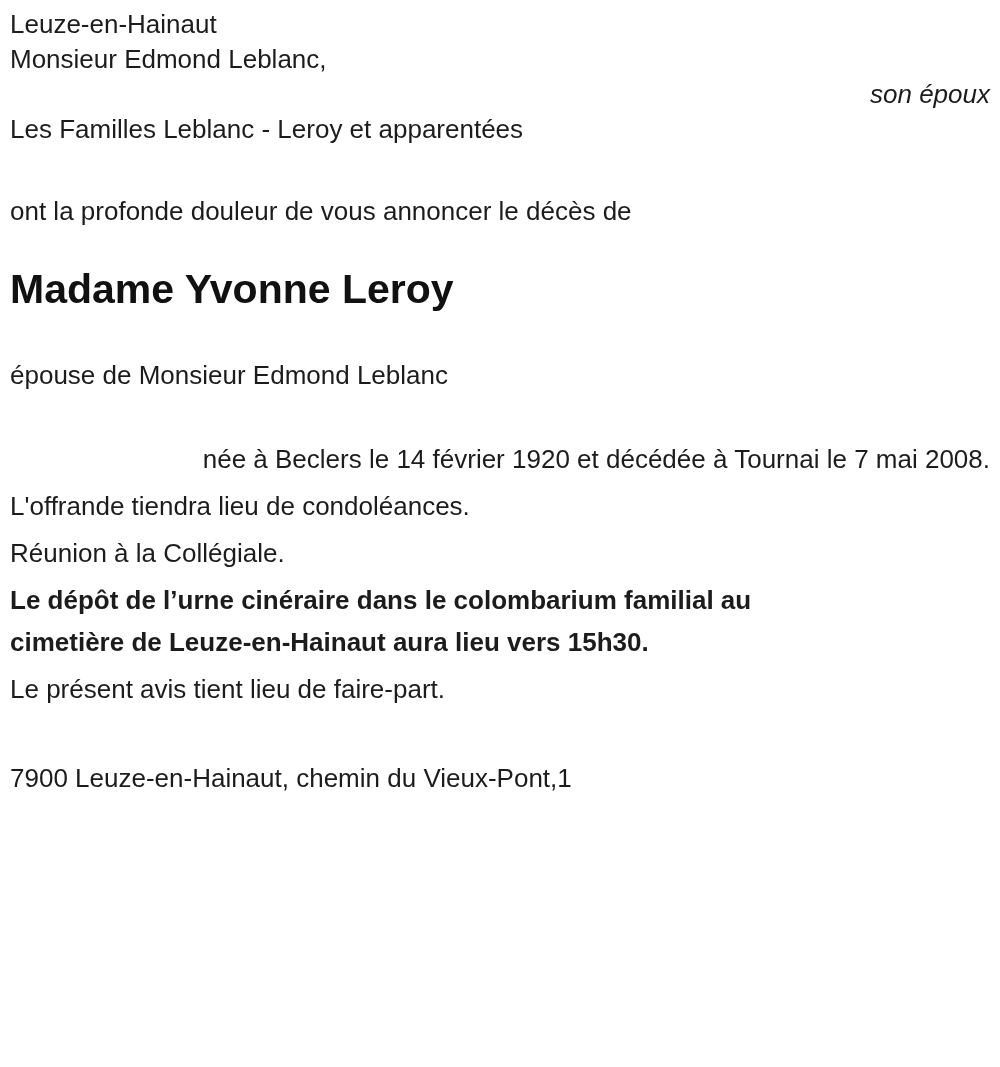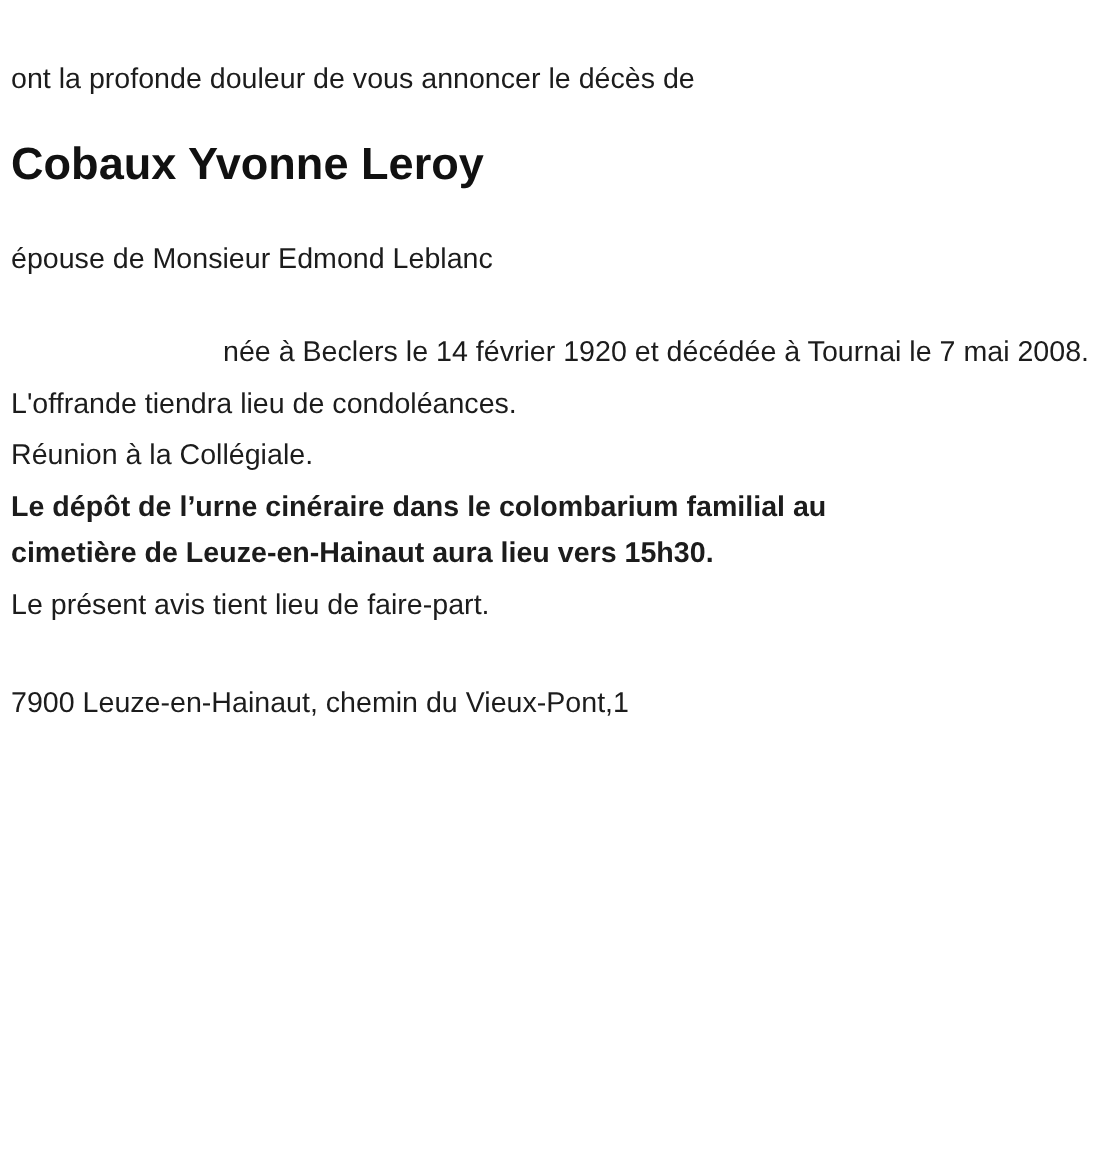--- a/index.html
+++ b/index.html
@@ -48,24 +48,30 @@
     font-weight: 700;
     color: #111111;
     font-family: "Liberation Sans", "DejaVu Sans", sans-serif;
   }
 </style>
 </head>
 <body>
 
 <div class="notice">
 
+  <div>
+    <p class="hdr-line">Leuze-en-Hainaut</p>
+    <p class="hdr-line">Monsieur Edmond Leblanc,</p>
+    <p class="relation">son époux</p>
+    <p class="hdr-line">Les Familles Leblanc - Leroy et apparentées</p>
+  </div>
 
   <p class="announce">ont la profonde douleur de vous annoncer le décès de</p>
 
-  <h1 class="deceased-name">Cobaux Yvonne Leroy</h1>
+  <h1 class="deceased-name">Madame Yvonne Leroy</h1>
 
   <p class="spouse">épouse de Monsieur Edmond Leblanc</p>
 
   <p class="birth">née à Beclers le 14 février 1920 et décédée à Tournai le 7 mai 2008.</p>
 
 
   <p class="para">L'offrande tiendra lieu de condoléances.</p>
 
   <p class="para">Réunion à la Collégiale.</p>
 

